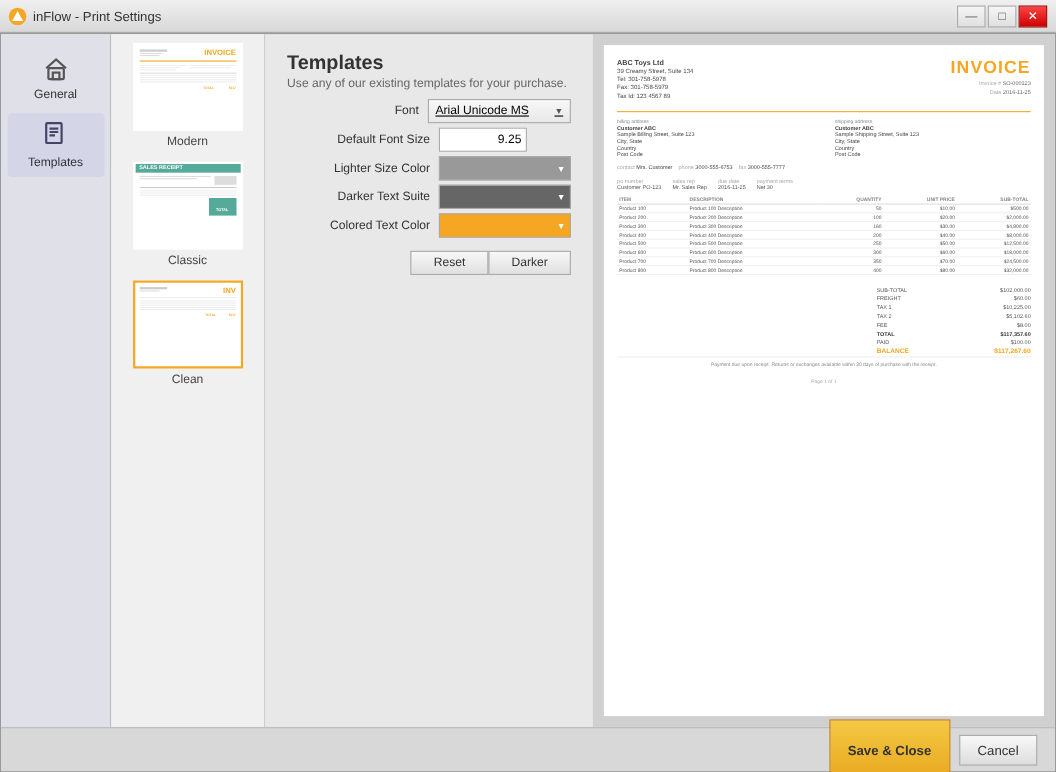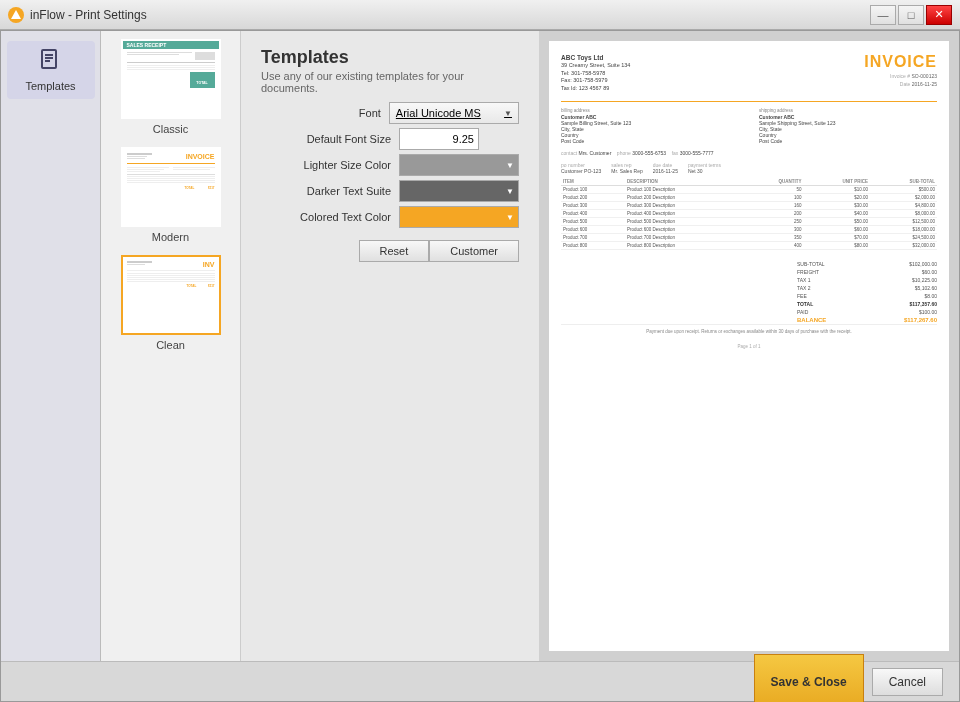--- a/index.html
+++ b/index.html
@@ -397,64 +397,47 @@
     <button class="title-btn">—</button>
     <button class="title-btn">□</button>
     <button class="title-btn close-btn">✕</button>
   </div>
 </div>
 
 <div class="main-window">
   <div class="window-body">
 
     <div class="sidebar">
+      <div class="sidebar-item">
+        <div class="sidebar-icon">
+          <svg width="24" height="24" viewBox="0 0 24 24" fill="none" stroke="#555" stroke-width="2">
+            <path d="M3 12L12 4l9 8"></path>
+            <rect x="5" y="12" width="14" height="10" rx="1"></rect>
+            <rect x="9" y="16" width="6" height="6"></rect>
+          </svg>
+        </div>
+        <span>General</span>
+      </div>
       <div class="sidebar-item active">
         <div class="sidebar-icon">
           <svg width="22" height="26" viewBox="0 0 22 26" fill="none" stroke="#446" stroke-width="2">
             <rect x="2" y="1" width="14" height="18" rx="1"></rect>
             <line x1="5" y1="6" x2="13" y2="6"></line>
             <line x1="5" y1="9" x2="13" y2="9"></line>
             <line x1="5" y1="12" x2="10" y2="12"></line>
           </svg>
         </div>
         <span>Templates</span>
       </div>
     </div>
 
     <div class="template-list">
 
       <div class="template-item">
         <div class="template-thumb">
-          <div class="mini-invoice" style="background:#fff;">
-            <div style="background:#5a9;height:8px;margin:-4px -4px 3px -4px;display:flex;align-items:center;padding:0 4px;">
-              <span style="font-size:5px;color:white;font-weight:bold;">SALES RECEIPT</span>
-            </div>
-            <div style="display:flex;gap:3px;margin-bottom:2px;">
-              <div style="flex:1">
-                <div style="width:100%;height:1px;background:#ddd;margin-bottom:1px;"></div>
-                <div style="width:80%;height:1px;background:#ddd;"></div>
-              </div>
-              <div style="width:20px;height:8px;background:#ddd;"></div>
-            </div>
-            <div style="height:1px;background:#ccc;margin-bottom:2px;"></div>
-            <div style="width:100%;height:1px;background:#eee;margin-bottom:1px;"></div>
-            <div style="width:100%;height:1px;background:#eee;margin-bottom:1px;"></div>
-            <div style="width:100%;height:1px;background:#eee;margin-bottom:1px;"></div>
-            <div style="display:flex;justify-content:flex-end;margin-top:2px;">
-              <div style="background:#5a9;width:25px;padding:1px;text-align:center;">
-                <span style="font-size:3.5px;color:white;font-weight:bold;">TOTAL</span>
-              </div>
-            </div>
-          </div>
-        </div>
-        <span class="template-label">Classic</span>
-      </div>
-
-      <div class="template-item">
-        <div class="template-thumb">
           <div class="mini-invoice">
             <div style="display:flex;justify-content:space-between;margin-bottom:3px;">
               <div>
                 <div style="width:25px;height:2px;background:#ccc;margin-bottom:1px;"></div>
                 <div style="width:20px;height:1px;background:#ddd;margin-bottom:1px;"></div>
                 <div style="width:18px;height:1px;background:#ddd;"></div>
               </div>
               <div style="font-size:7px;font-weight:bold;color:#f5a623;">INVOICE</div>
             </div>
             <div style="height:1px;background:#f5a623;margin-bottom:3px;"></div>
@@ -478,20 +461,47 @@
               <div style="width:30px;">
                 <div style="display:flex;justify-content:space-between;font-size:3px;color:#f5a623;font-weight:bold;">
                   <span>TOTAL</span>
                     <span>$117</span>
                 </div>
               </div>
             </div>
           </div>
         </div>
         <span class="template-label">Modern</span>
+      </div>
+
+      <div class="template-item">
+        <div class="template-thumb">
+          <div class="mini-invoice" style="background:#fff;">
+            <div style="background:#5a9;height:8px;margin:-4px -4px 3px -4px;display:flex;align-items:center;padding:0 4px;">
+              <span style="font-size:5px;color:white;font-weight:bold;">SALES RECEIPT</span>
+            </div>
+            <div style="display:flex;gap:3px;margin-bottom:2px;">
+              <div style="flex:1">
+                <div style="width:100%;height:1px;background:#ddd;margin-bottom:1px;"></div>
+                <div style="width:80%;height:1px;background:#ddd;"></div>
+              </div>
+              <div style="width:20px;height:8px;background:#ddd;"></div>
+            </div>
+            <div style="height:1px;background:#ccc;margin-bottom:2px;"></div>
+            <div style="width:100%;height:1px;background:#eee;margin-bottom:1px;"></div>
+            <div style="width:100%;height:1px;background:#eee;margin-bottom:1px;"></div>
+            <div style="width:100%;height:1px;background:#eee;margin-bottom:1px;"></div>
+            <div style="display:flex;justify-content:flex-end;margin-top:2px;">
+              <div style="background:#5a9;width:25px;padding:1px;text-align:center;">
+                <span style="font-size:3.5px;color:white;font-weight:bold;">TOTAL</span>
+              </div>
+            </div>
+          </div>
+        </div>
+        <span class="template-label">Classic</span>
       </div>
 
       <div class="template-item">
         <div class="template-thumb selected">
           <div class="mini-invoice">
             <div style="display:flex;justify-content:space-between;margin-bottom:2px;">
               <div>
                 <div style="width:25px;height:2px;background:#ccc;margin-bottom:1px;"></div>
                 <div style="width:18px;height:1px;background:#ddd;"></div>
               </div>
@@ -514,21 +524,21 @@
           </div>
         </div>
         <span class="template-label">Clean</span>
       </div>
     </div>
 
     <div class="main-content-area">
 
       <div class="left-settings">
         <h2 class="settings-title">Templates</h2>
-        <p class="settings-subtitle">Use any of our existing templates for your documents.</p>
+        <p class="settings-subtitle">Use any of our existing templates for your purchase.</p>
 
         <div class="form-row">
           <span class="form-label">Font</span>
           <div class="form-control form-select" style="width:140px;">
             <span>Arial Unicode MS</span>
             <span class="dropdown-arrow">▼</span>
           </div>
         </div>
 
         <div class="form-row">
@@ -553,21 +563,21 @@
         <div class="form-row">
           <span class="form-label">Colored Text Color</span>
           <div class="color-swatch orange" style="width:120px;">
             <span class="dropdown-arrow" style="color:white;">▼</span>
           </div>
         </div>
 
         <div class="btn-row">
           <span class="form-label"></span>
           <button class="btn">Reset</button>
-          <button class="btn">Customer</button>
+          <button class="btn">Darker</button>
         </div>
       </div>
 
       <div class="preview-container">
         <div class="invoice-preview">
           <div class="invoice-header">
             <div class="invoice-company">
               <div style="font-weight:bold;font-size:6.5px;">ABC Toys Ltd</div>
               <div>39 Creamy Street, Suite 134</div>
               <div>Tel: 301-758-5978</div>

